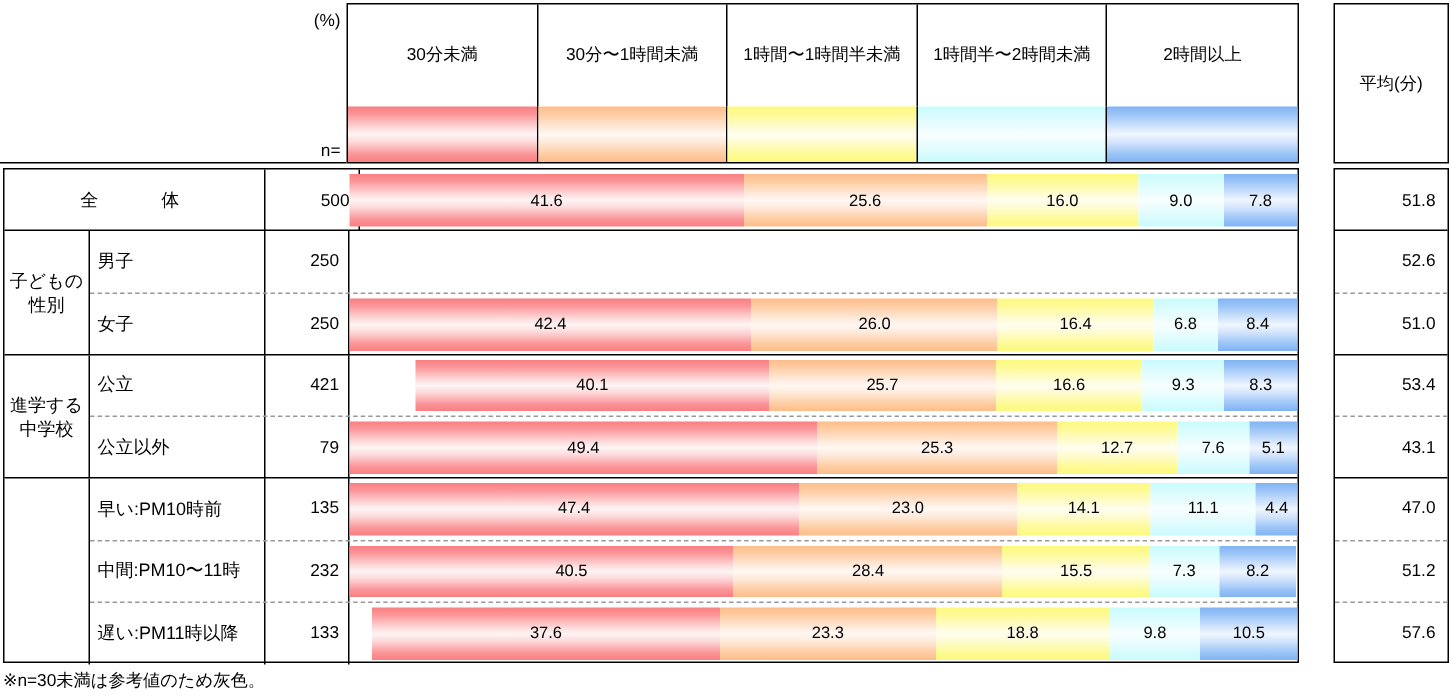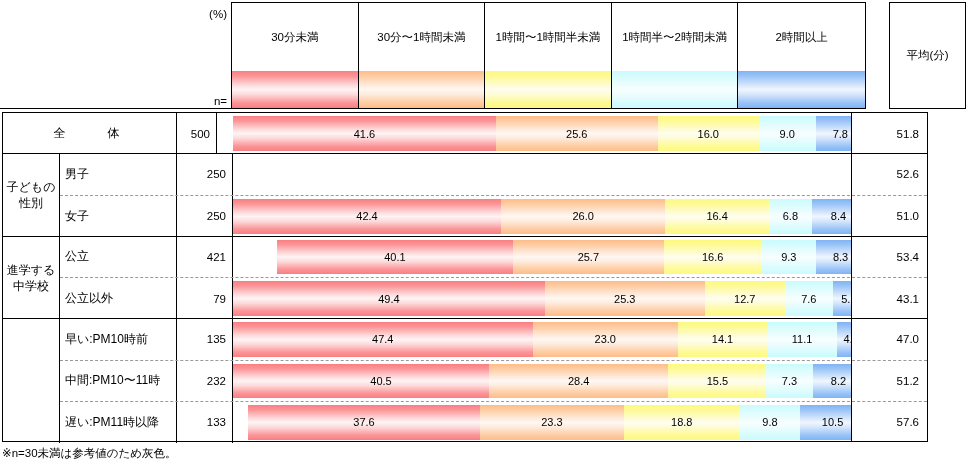--- a/index.html
+++ b/index.html
@@ -173,21 +173,21 @@
     display: flex; align-items: center; justify-content: center;
     font-size: 11px;
     color: #000;
     overflow: hidden;
     white-space: nowrap;
   }
 
   
   .avg-body {
     position: absolute;
-    left: 851px; top: 112px;
+    left: 889px; top: 112px;
     width: 77px; height: 330px;
     border: 1.6px solid #000;
     background: #fff;
   }
   .avg-grp { border-bottom: 1.6px solid #000; }
   .avg-grp:last-child { border-bottom: none; }
   .avg-cell {
     display: flex; align-items: center; justify-content: flex-end;
     padding-right: 8px;
     font-size: 11.5px;
@@ -231,21 +231,21 @@
 
   <div class="avg-hdr">
     <span>平均(分)</span>
   </div>
 
   <div class="body-table" id="body-table">
       <div class="grp" style="top: 0px; height: 41.25px;">
         <div class="rows-holder full">
           <div class="row" style="height: 41.25px; border-bottom: none;">
             <div class="row-name center" style="width: 174px;">全　　体</div>
-            <div class="row-n" style="left: 158px; width: 56px; text-align: right;">500</div>
+            <div class="row-n" style="left: 181px; width: 56px; text-align: right;">500</div>
             <div class="row-bar" style="left: 230px;">
               <div class="seg c0" style="width: 41.6%;">41.6</div>
               <div class="seg c1" style="width: 25.6%;">25.6</div>
               <div class="seg c2" style="width: 16%;">16.0</div>
               <div class="seg c3" style="width: 9%;">9.0</div>
               <div class="seg c4" style="width: 7.8%;">7.8</div>
             </div>
           </div>
         </div>
       </div>

